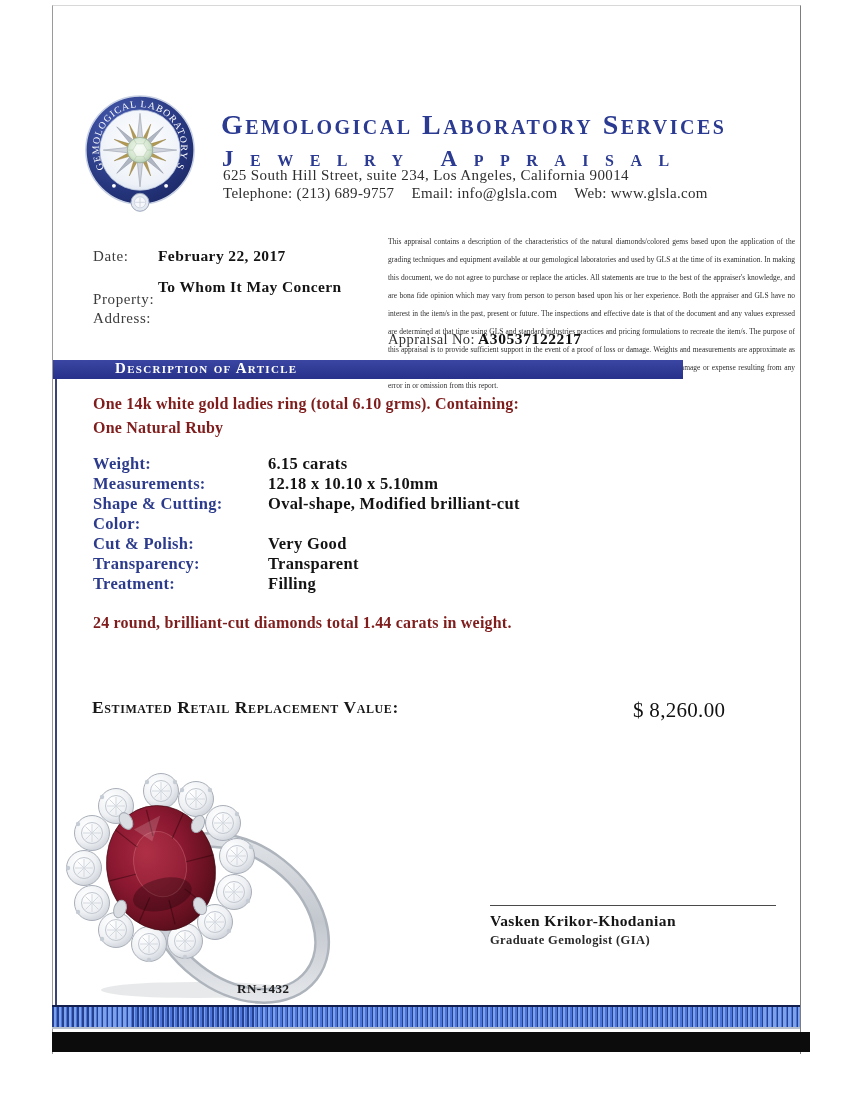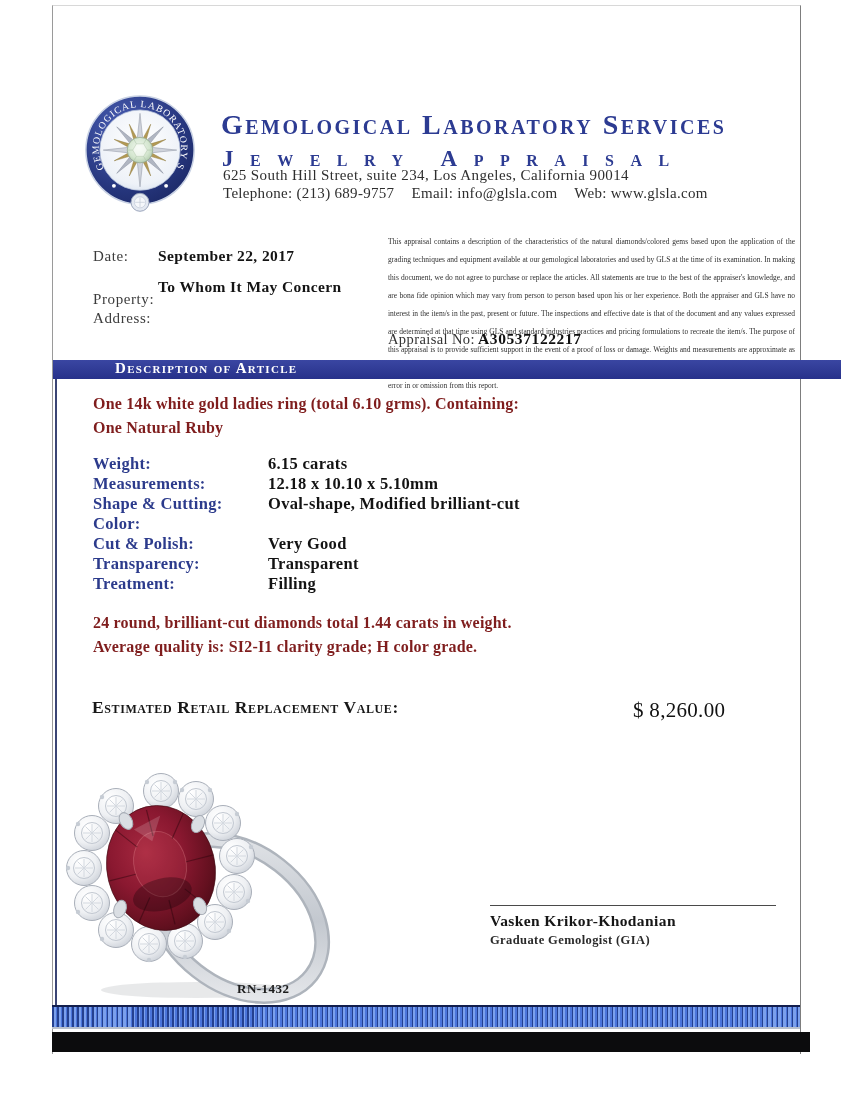--- a/index.html
+++ b/index.html
@@ -24,21 +24,21 @@
   .ilabel{position:absolute;left:93px;font-size:15px;color:#3c3c3c;letter-spacing:0.6px;}
   .ival{position:absolute;left:158px;font-size:15.5px;font-weight:bold;color:#141414;letter-spacing:0.4px;white-space:nowrap;}
 
   
   .disclaimer{left:388px;top:233px;width:407px;font-size:7.5px;line-height:18px;
     color:#2f2f2f;text-align:justify;}
   .appr-label{left:388px;top:331px;font-size:14.5px;color:#333333;letter-spacing:0.4px;}
   .appr-value{left:478px;top:330px;font-size:15.5px;font-weight:bold;color:#101010;letter-spacing:0.6px;}
 
   
-  .section-bar{left:53px;top:360px;width:788px;height:19px;
+  .section-bar{left:53px;top:360px;width:630px;height:19px;
     background:linear-gradient(#3a46a2,#27318a);}
   .section-bar .bar-text{position:absolute;left:62px;top:0px;color:#ffffff;font-weight:bold;
     font-variant:small-caps;font-size:15px;letter-spacing:1.3px;white-space:nowrap;}
   .content-edge-left{left:55px;top:379px;width:0;height:626px;border-left:2px solid #3a4474;}
 
   
   .body-bold{position:absolute;left:93px;font-size:16px;font-weight:bold;color:#7f1d1d;letter-spacing:0.2px;white-space:nowrap;}
   .spec-label{position:absolute;left:93px;font-size:16.5px;font-weight:bold;color:#2c3b8c;letter-spacing:0.3px;white-space:nowrap;}
   .spec-value{position:absolute;left:268px;font-size:16.5px;font-weight:bold;color:#131313;letter-spacing:0.3px;white-space:nowrap;}
 
@@ -140,21 +140,21 @@
   <div class="abs org-name">Gemological Laboratory Services</div>
   <div class="abs doc-type">Jewelry Appraisal</div>
   <div class="abs hdr-addr">625 South Hill Street, suite 234, Los Angeles, California 90014</div>
   <div class="abs hdr-contact">
     <span>Telephone: (213) 689-9757</span>
     <span>Email: info@glsla.com</span>
     <span>Web: www.glsla.com</span>
   </div>
 
   <span class="ilabel" style="top:248px;">Date:</span>
-  <span class="ival" style="top:247px;">September 22, 2017</span>
+  <span class="ival" style="top:247px;">February 22, 2017</span>
   <span class="ilabel" style="top:291px;">Property:</span>
   <span class="ival" style="top:278px;">To Whom It May Concern</span>
   <span class="ilabel" style="top:310px;">Address:</span>
   <span class="ival" style="top:309px;"></span>
 
   <div class="abs disclaimer">This appraisal contains a description of the characteristics of the natural diamonds/colored gems based upon the application of the grading techniques and equipment available at our gemological laboratories and used by GLS at the time of its examination. In making this document, we do not agree to purchase or replace the articles. All statements are true to the best of the appraiser's knowledge, and are bona fide opinion which may vary from person to person based upon his or her experience. Both the appraiser and GLS have no interest in the item/s in the past, present or future. The inspections and effective date is that of the document and any values expressed are determined at that time using GLS and standard industries practices and pricing formulations to recreate the item/s. The purpose of this appraisal is to provide sufficient support in the event of a proof of loss or damage. Weights and measurements are approximate as grading allows, within tolerances excepted by the trade. GLS shall not be liable for any loss, damage or expense resulting from any error in or omission from this report.</div>
   <span class="abs appr-label">Appraisal No:</span>
   <span class="abs appr-value">A30537122217</span>
 
   <div class="abs section-bar">
@@ -173,21 +173,20 @@
   <span class="spec-value" style="top:494px;">Oval-shape, Modified brilliant-cut</span>
   <span class="spec-label" style="top:514px;">Color:</span>
   <span class="spec-label" style="top:534px;">Cut &amp; Polish:</span>
   <span class="spec-value" style="top:534px;">Very Good</span>
   <span class="spec-label" style="top:554px;">Transparency:</span>
   <span class="spec-value" style="top:554px;">Transparent</span>
   <span class="spec-label" style="top:574px;">Treatment:</span>
   <span class="spec-value" style="top:574px;">Filling</span>
 
   <div class="body-bold" style="top:614px;">24 round, brilliant-cut diamonds total 1.44 carats in weight.</div>
-  <div class="body-bold" style="top:638px;">Average quality is: SI2-I1 clarity grade; H color grade.</div>
 
   <div class="abs value-label">Estimated Retail Replacement Value:</div>
   <div class="abs value-amount">$ 8,260.00</div>
 
   <svg class="abs ring-photo" viewBox="0 0 336 232">
     <defs>
       <radialGradient id="rg" cx="40%" cy="35%" r="75%">
         <stop offset="0%" stop-color="#a62840"></stop>
           <stop offset="45%" stop-color="#8a1830"></stop>
         <stop offset="80%" stop-color="#63101f"></stop>

